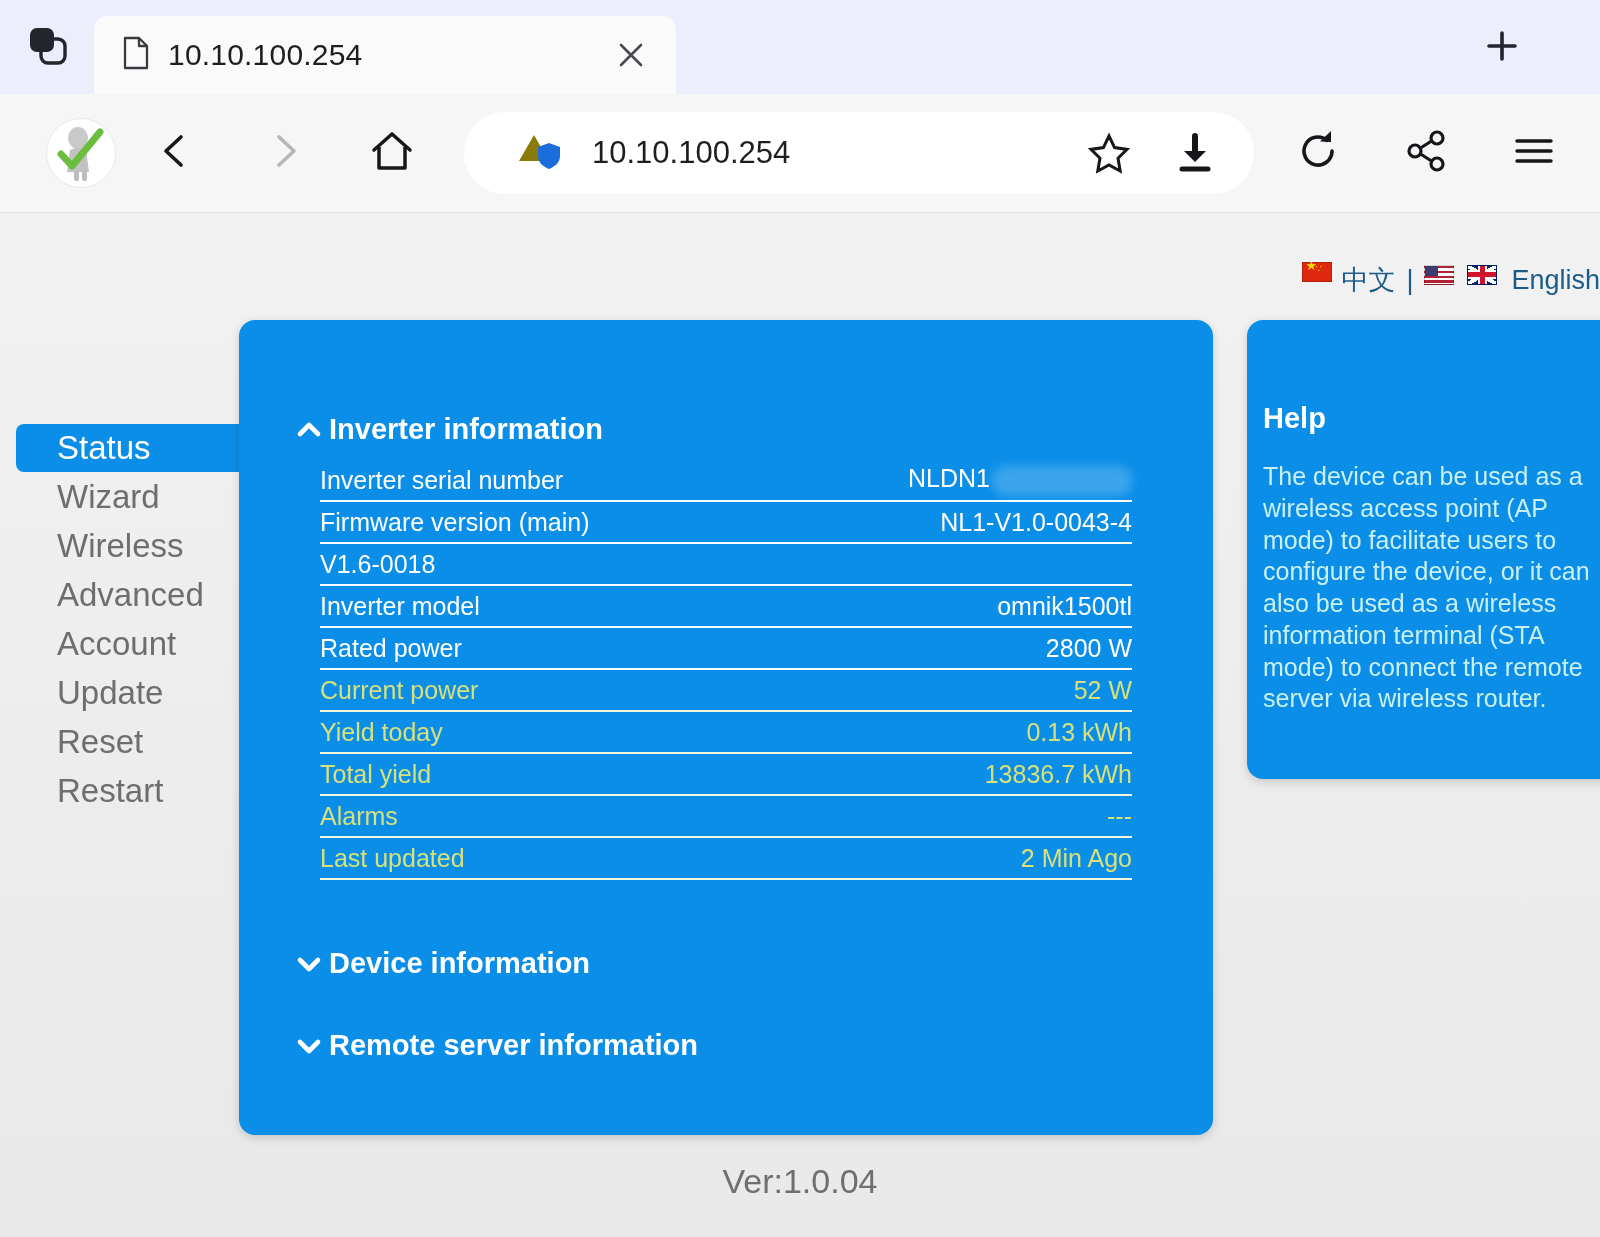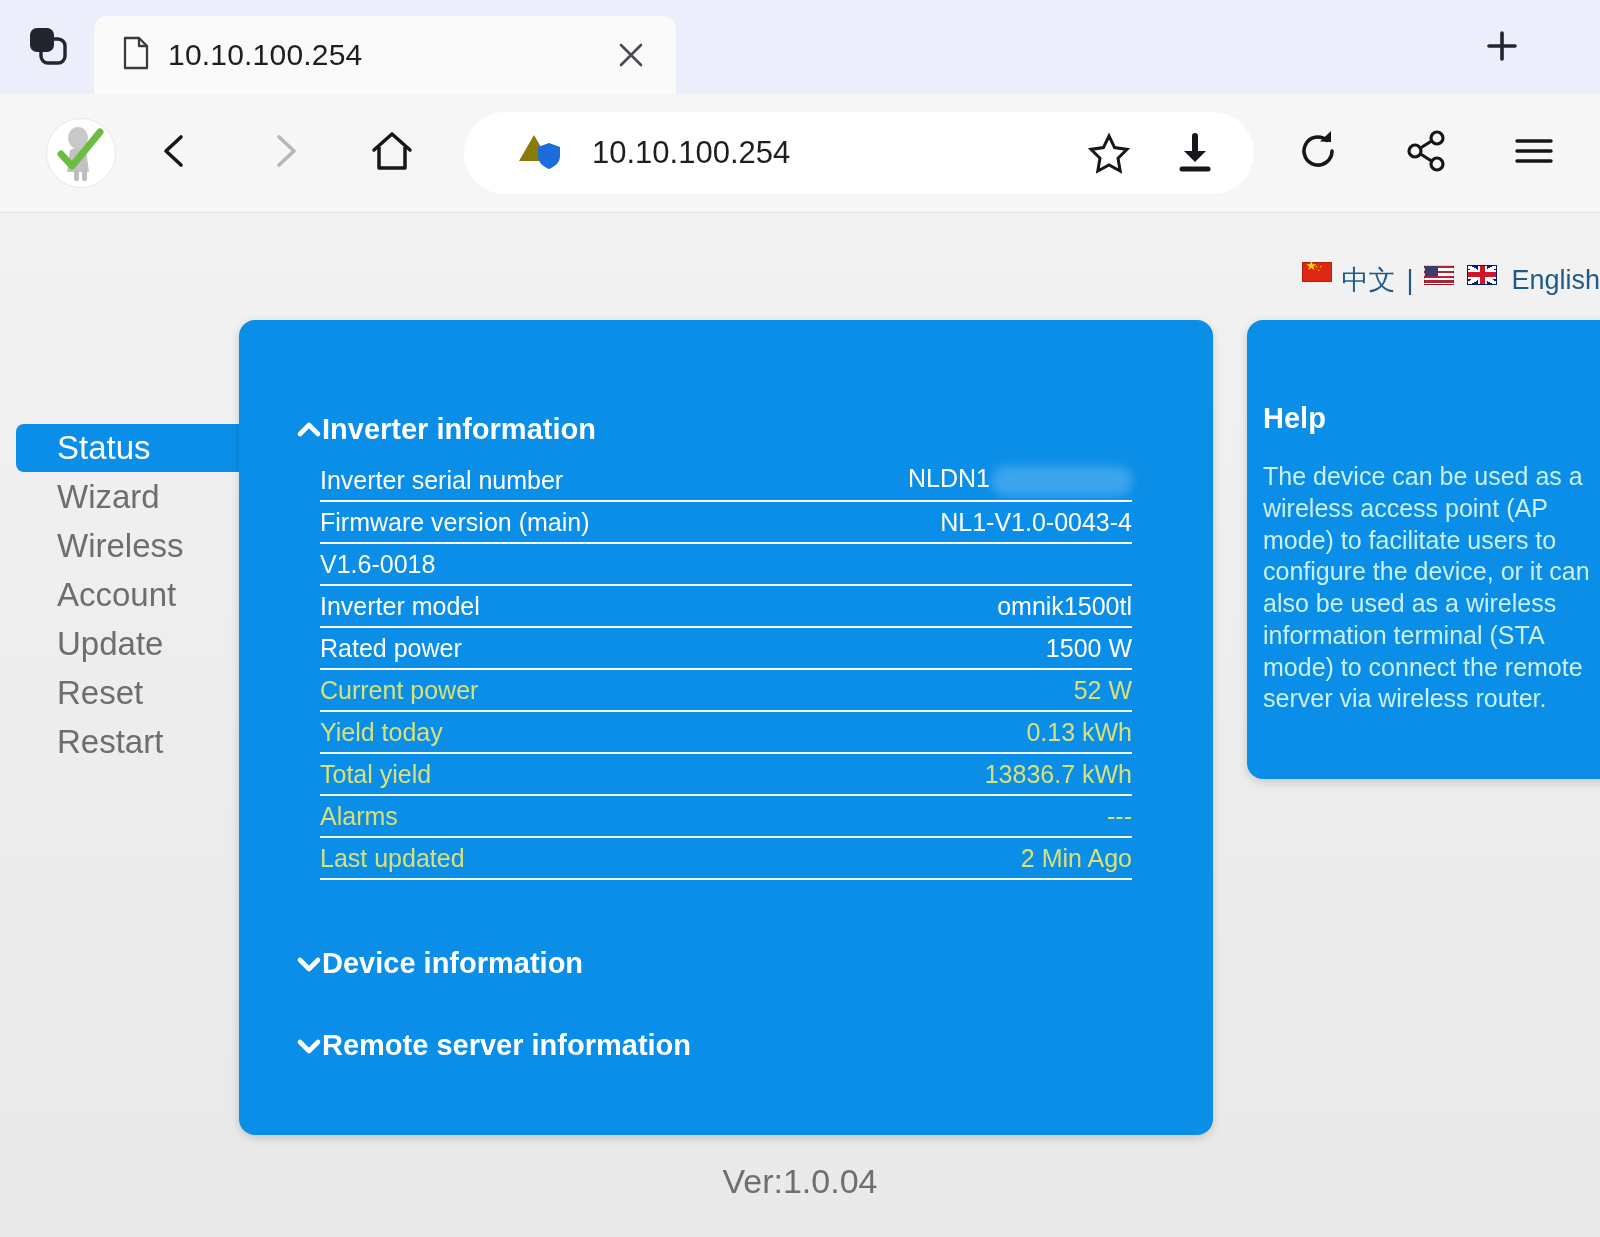--- a/index.html
+++ b/index.html
@@ -186,21 +186,21 @@
     height: 815px;
     background: #0b8ee8;
     border-radius: 16px;
     box-shadow: 0 3px 10px rgba(0,0,0,.16);
     z-index: 2;
     padding: 0;
     overflow: hidden;
   }
   .sec-head {
     display: flex; align-items: center;
-    gap: 0;
+    gap: 7px;
     font-size: 29px;
     font-weight: bold;
     color: #ffffff;
     padding-left: 57px;
   }
   .sec-head .chev { flex: 0 0 auto; display:flex; align-items:center; }
   #inverter-head { margin-top: 93px; }
   #device-head { margin-top: 67px; }
   #remote-head { margin-top: 49px; }
 
@@ -404,20 +404,23 @@
         <div class="side-item active">
           <span>Status</span>
         </div>
         <div class="side-item">
           <span>Wizard</span>
         </div>
         <div class="side-item">
           <span>Wireless</span>
         </div>
         <div class="side-item">
+          <span>Advanced</span>
+        </div>
+        <div class="side-item">
           <span>Account</span>
         </div>
         <div class="side-item">
           <span>Update</span>
         </div>
         <div class="side-item">
           <span>Reset</span>
         </div>
         <div class="side-item">
           <span>Restart</span>
@@ -452,21 +455,21 @@
           <span class="v">V1.6-0018</span>
         </div>
 
         <div class="row white">
           <span class="k">Inverter model</span>
           <span class="v">omnik1500tl</span>
         </div>
 
         <div class="row white">
           <span class="k">Rated power</span>
-          <span class="v">1500 W</span>
+          <span class="v">2800 W</span>
         </div>
 
         <div class="row gold">
           <span class="k">Current power</span>
           <span class="v">52 W</span>
         </div>
 
         <div class="row gold">
           <span class="k">Yield today</span>
           <span class="v">0.13 kWh</span>

